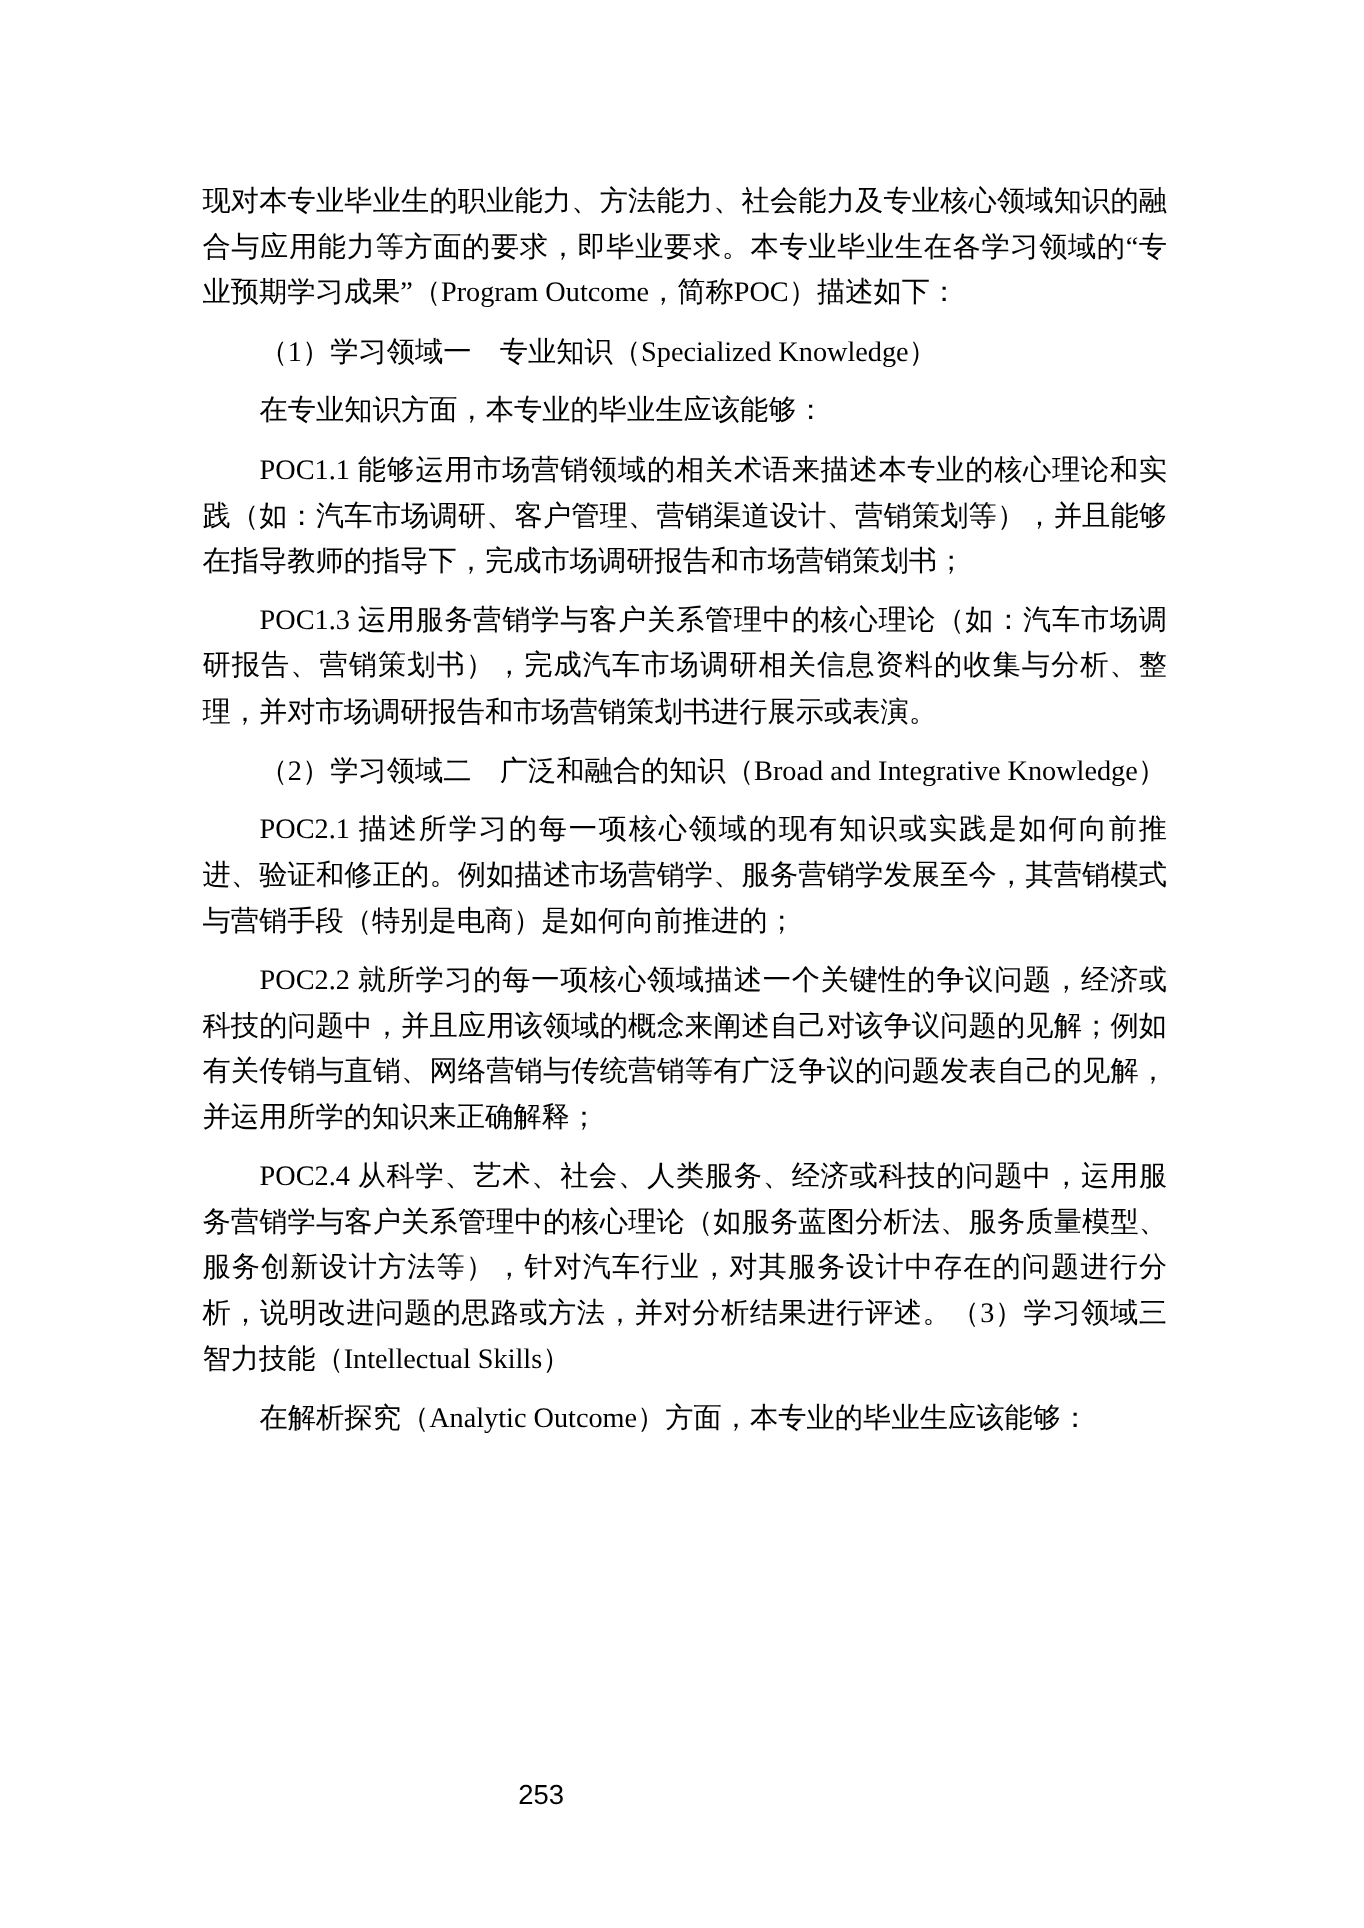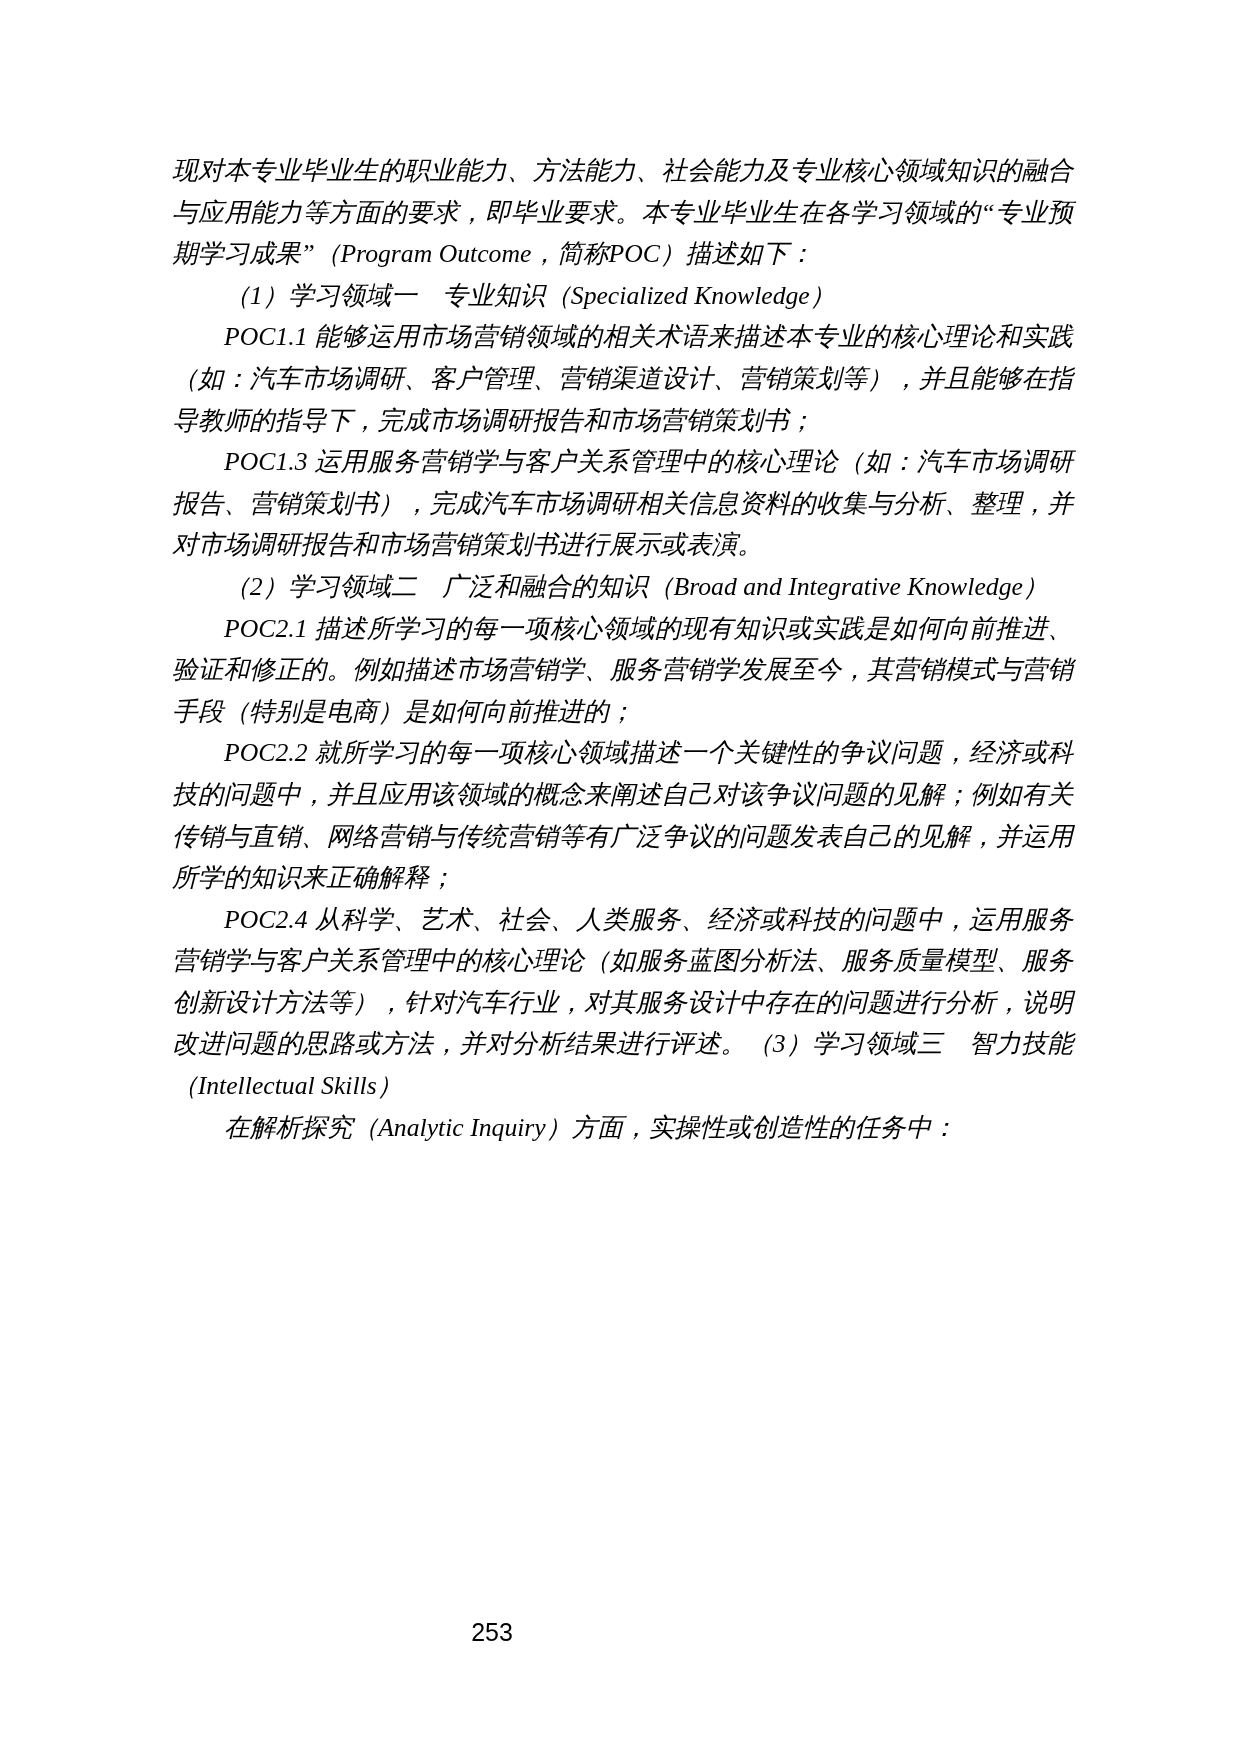--- a/index.html
+++ b/index.html
@@ -25,22 +25,21 @@
     position: absolute;
     left: 172px;
     top: 150px;
     width: 901px;
     font-size: 25.7px;
     line-height: 41.6px;
     text-align: justify;
     letter-spacing: 0;
   }
   .text-block p {
-    margin: 0;
-    font-style: italic;
+    margin: 12px;
   }
   .text-block p.indent {
     text-indent: 52px;
   }
   .page-footer {
     position: absolute;
     left: 0;
     top: 1618px;
     width: 984px;
     text-align: center;
@@ -51,24 +50,25 @@
   }
 </style>
 </head>
 <body>
 
 <div class="page">
 
   <div class="text-block">
     <p>现对本专业毕业生的职业能力、方法能力、社会能力及专业核心领域知识的融合与应用能力等方面的要求，即毕业要求。本专业毕业生在各学习领域的“专业预期学习成果”（Program Outcome，简称POC）描述如下：</p>
     <p class="indent">（1）学习领域一　专业知识（Specialized Knowledge）</p>
+    <p class="indent">在专业知识方面，本专业的毕业生应该能够：</p>
     <p class="indent">POC1.1 能够运用市场营销领域的相关术语来描述本专业的核心理论和实践（如：汽车市场调研、客户管理、营销渠道设计、营销策划等），并且能够在指导教师的指导下，完成市场调研报告和市场营销策划书；</p>
     <p class="indent">POC1.3 运用服务营销学与客户关系管理中的核心理论（如：汽车市场调研报告、营销策划书），完成汽车市场调研相关信息资料的收集与分析、整理，并对市场调研报告和市场营销策划书进行展示或表演。</p>
     <p class="indent">（2）学习领域二　广泛和融合的知识（Broad and Integrative Knowledge）</p>
     <p class="indent">POC2.1 描述所学习的每一项核心领域的现有知识或实践是如何向前推进、验证和修正的。例如描述市场营销学、服务营销学发展至今，其营销模式与营销手段（特别是电商）是如何向前推进的；</p>
     <p class="indent">POC2.2 就所学习的每一项核心领域描述一个关键性的争议问题，经济或科技的问题中，并且应用该领域的概念来阐述自己对该争议问题的见解；例如有关传销与直销、网络营销与传统营销等有广泛争议的问题发表自己的见解，并运用所学的知识来正确解释；</p>
     <p class="indent">POC2.4 从科学、艺术、社会、人类服务、经济或科技的问题中，运用服务营销学与客户关系管理中的核心理论（如服务蓝图分析法、服务质量模型、服务创新设计方法等），针对汽车行业，对其服务设计中存在的问题进行分析，说明改进问题的思路或方法，并对分析结果进行评述。（3）学习领域三　智力技能（Intellectual Skills）</p>
-    <p class="indent">在解析探究（Analytic Inquiry）方面，实操性或创造性的任务中：</p>
+    <p class="indent">在解析探究（Analytic Outcome）方面，本专业的毕业生应该能够：</p>
   </div>
 
   <div class="page-footer">253</div>
 
 </div>
 
 </body></html>

